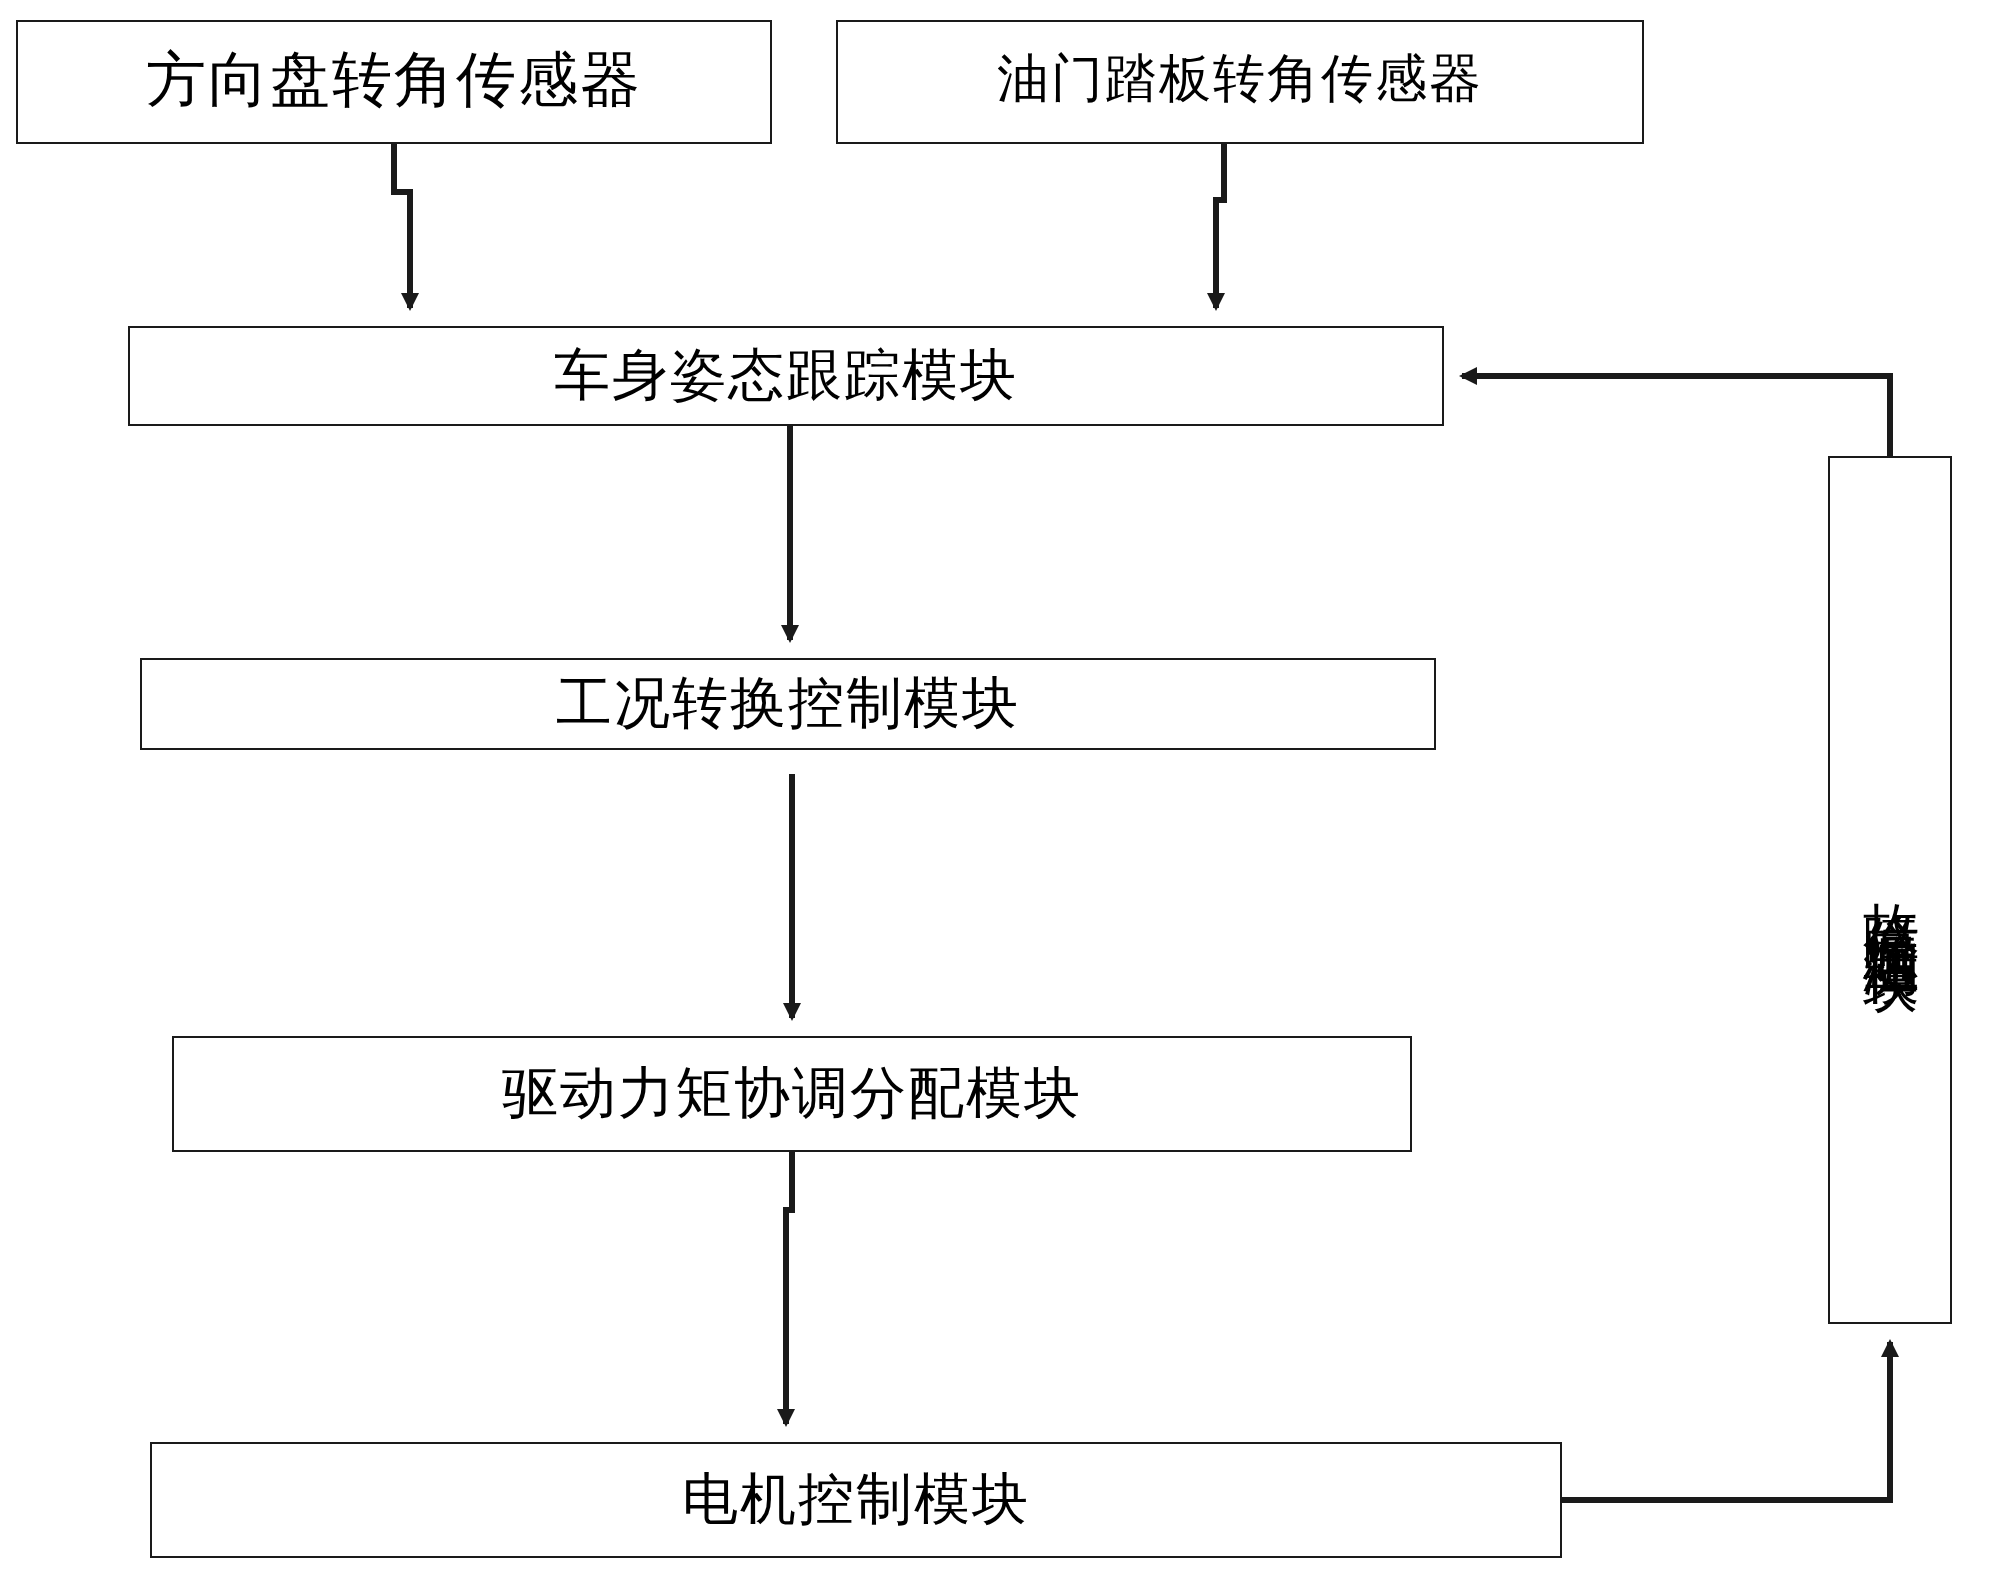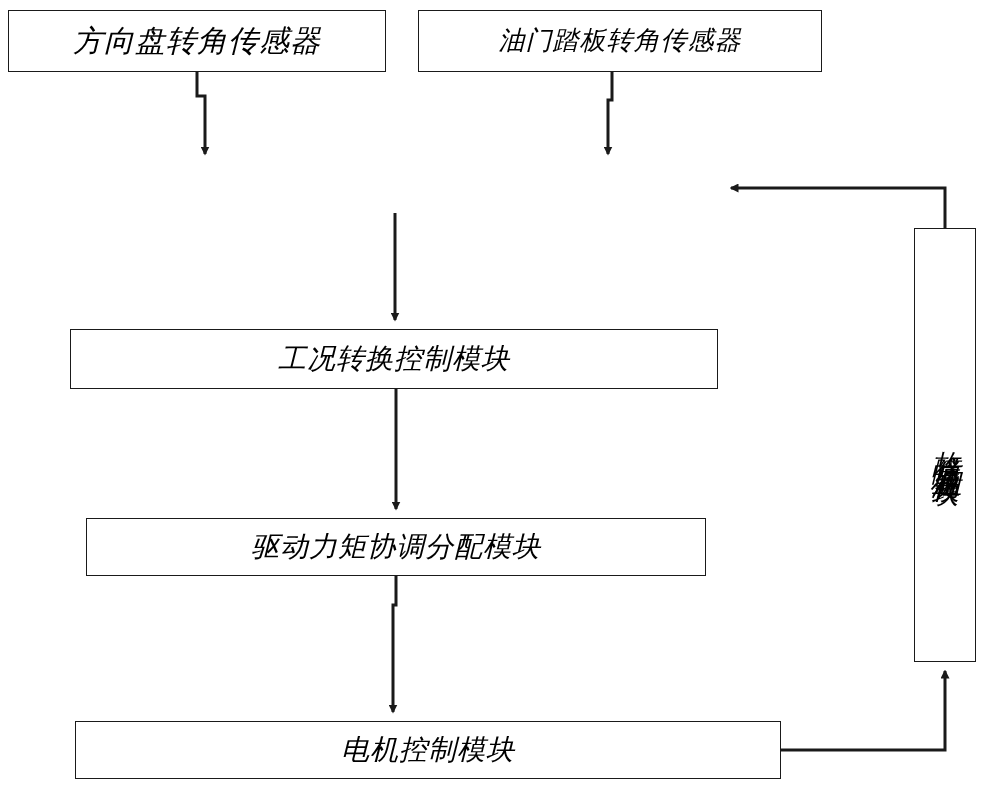--- a/index.html
+++ b/index.html
@@ -26,21 +26,20 @@
     align-items: center;
     justify-content: center;
     color: #000000;
     letter-spacing: 1px;
     line-height: 1.15;
   }
   .node-label {
     display: block;
     text-align: right;
     white-space: pre;
-    font-style: italic;
   }
   .node.vertical {
     writing-mode: vertical-rl;
     text-orientation: upright;
     letter-spacing: 4px;
   }
   .node.vertical .node-label {
     white-space: normal;
   }
   svg.edges {
@@ -94,22 +93,25 @@
   </svg>
 
   <div class="node" style="left:8px; top:10px; width:378px; height:62px; font-size:30px;">
     <span class="node-label">方向盘转角传感器</span>
   </div>
 
   <div class="node" style="left:418px; top:10px; width:404px; height:62px; font-size:26px;">
     <span class="node-label">油门踏板转角传感器</span>
   </div>
 
+  <div class="node" style="left:64px; top:163px; width:658px; height:50px; font-size:28px;">
+    <span class="node-label">车身姿态跟踪模块</span>
+  </div>
 
-  <div class="node" style="left:70px; top:329px; width:648px; height:60px; font-size:28px;">
+  <div class="node" style="left:70px; top:329px; width:648px; height:46px; font-size:28px;">
     <span class="node-label">工况转换控制模块</span>
   </div>
 
   <div class="node" style="left:86px; top:518px; width:620px; height:58px; font-size:28px;">
     <span class="node-label">驱动力矩协调分配模块</span>
   </div>
 
   <div class="node" style="left:75px; top:721px; width:706px; height:58px; font-size:28px;">
     <span class="node-label">电机控制模块</span>
   </div>

